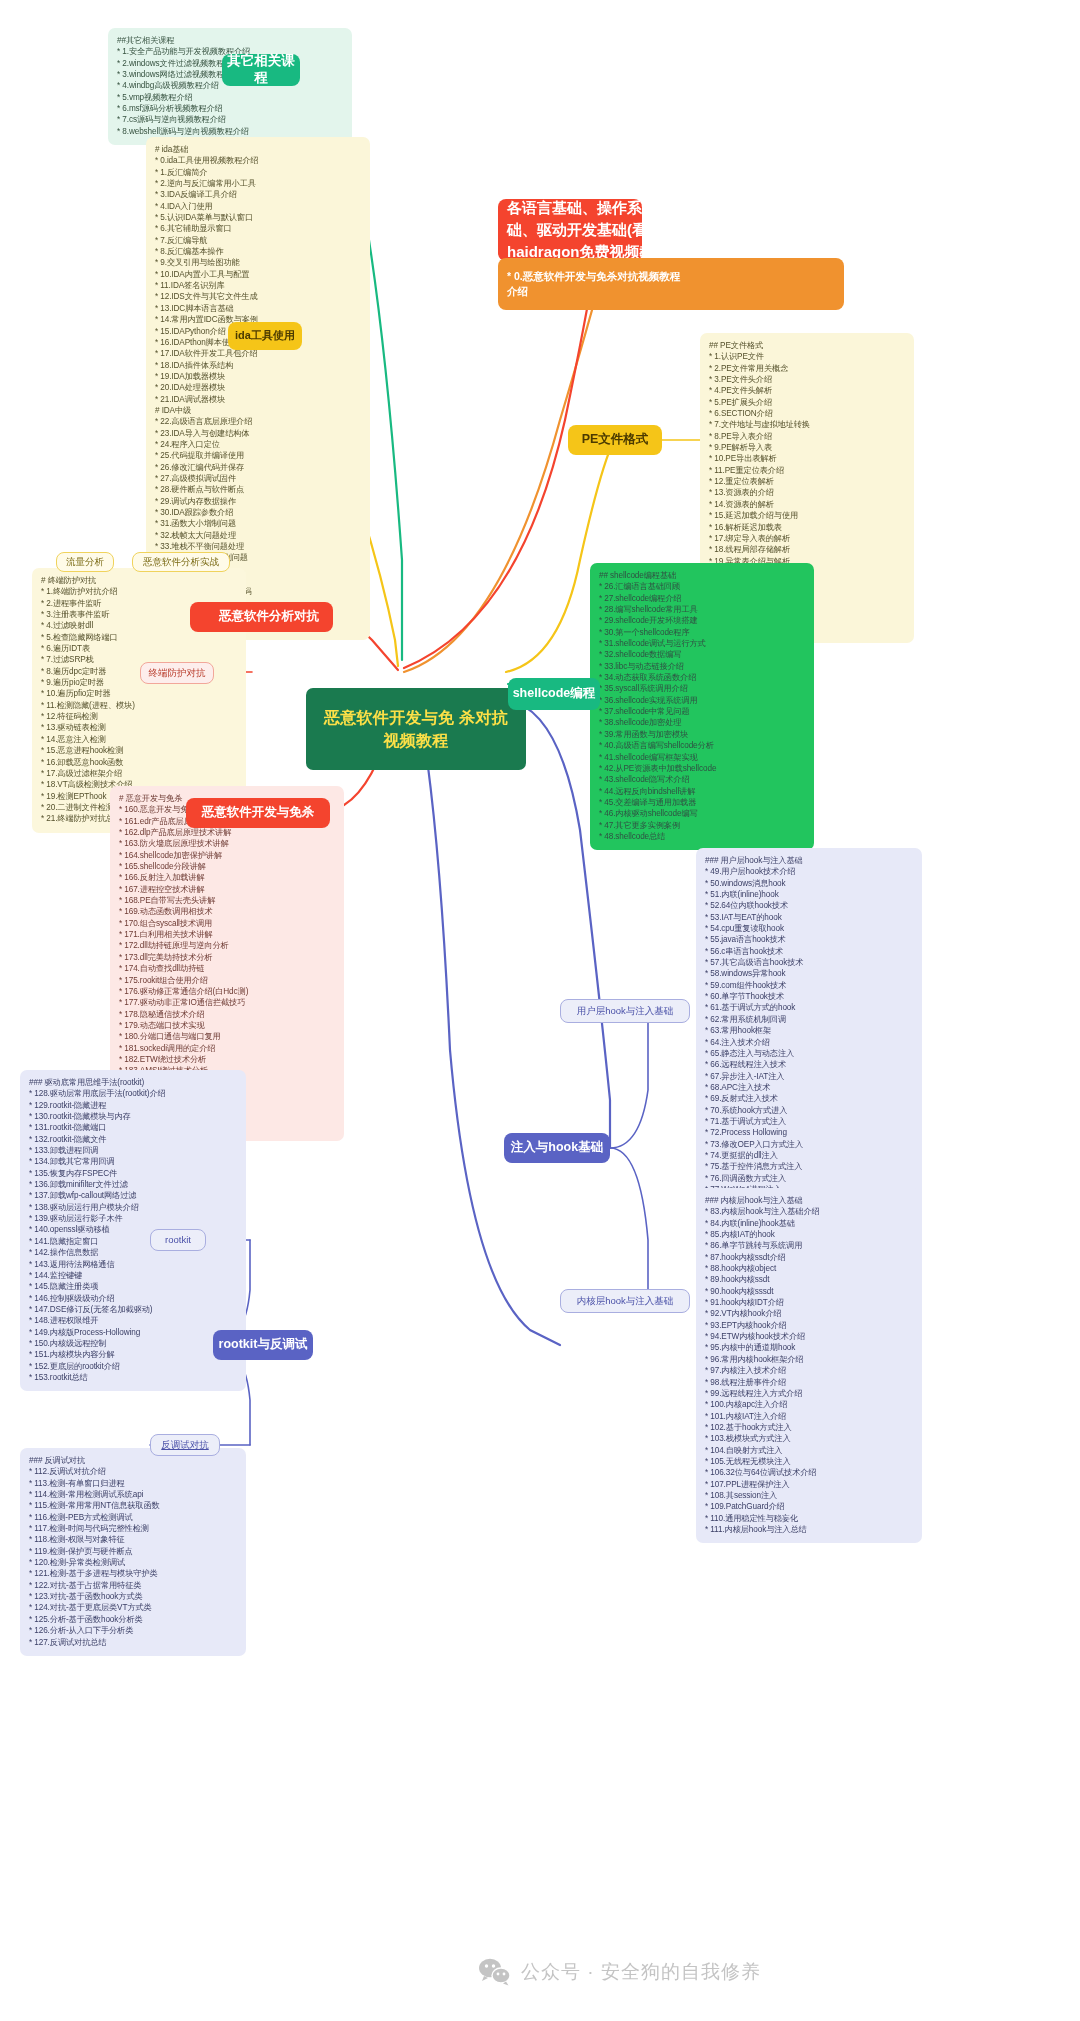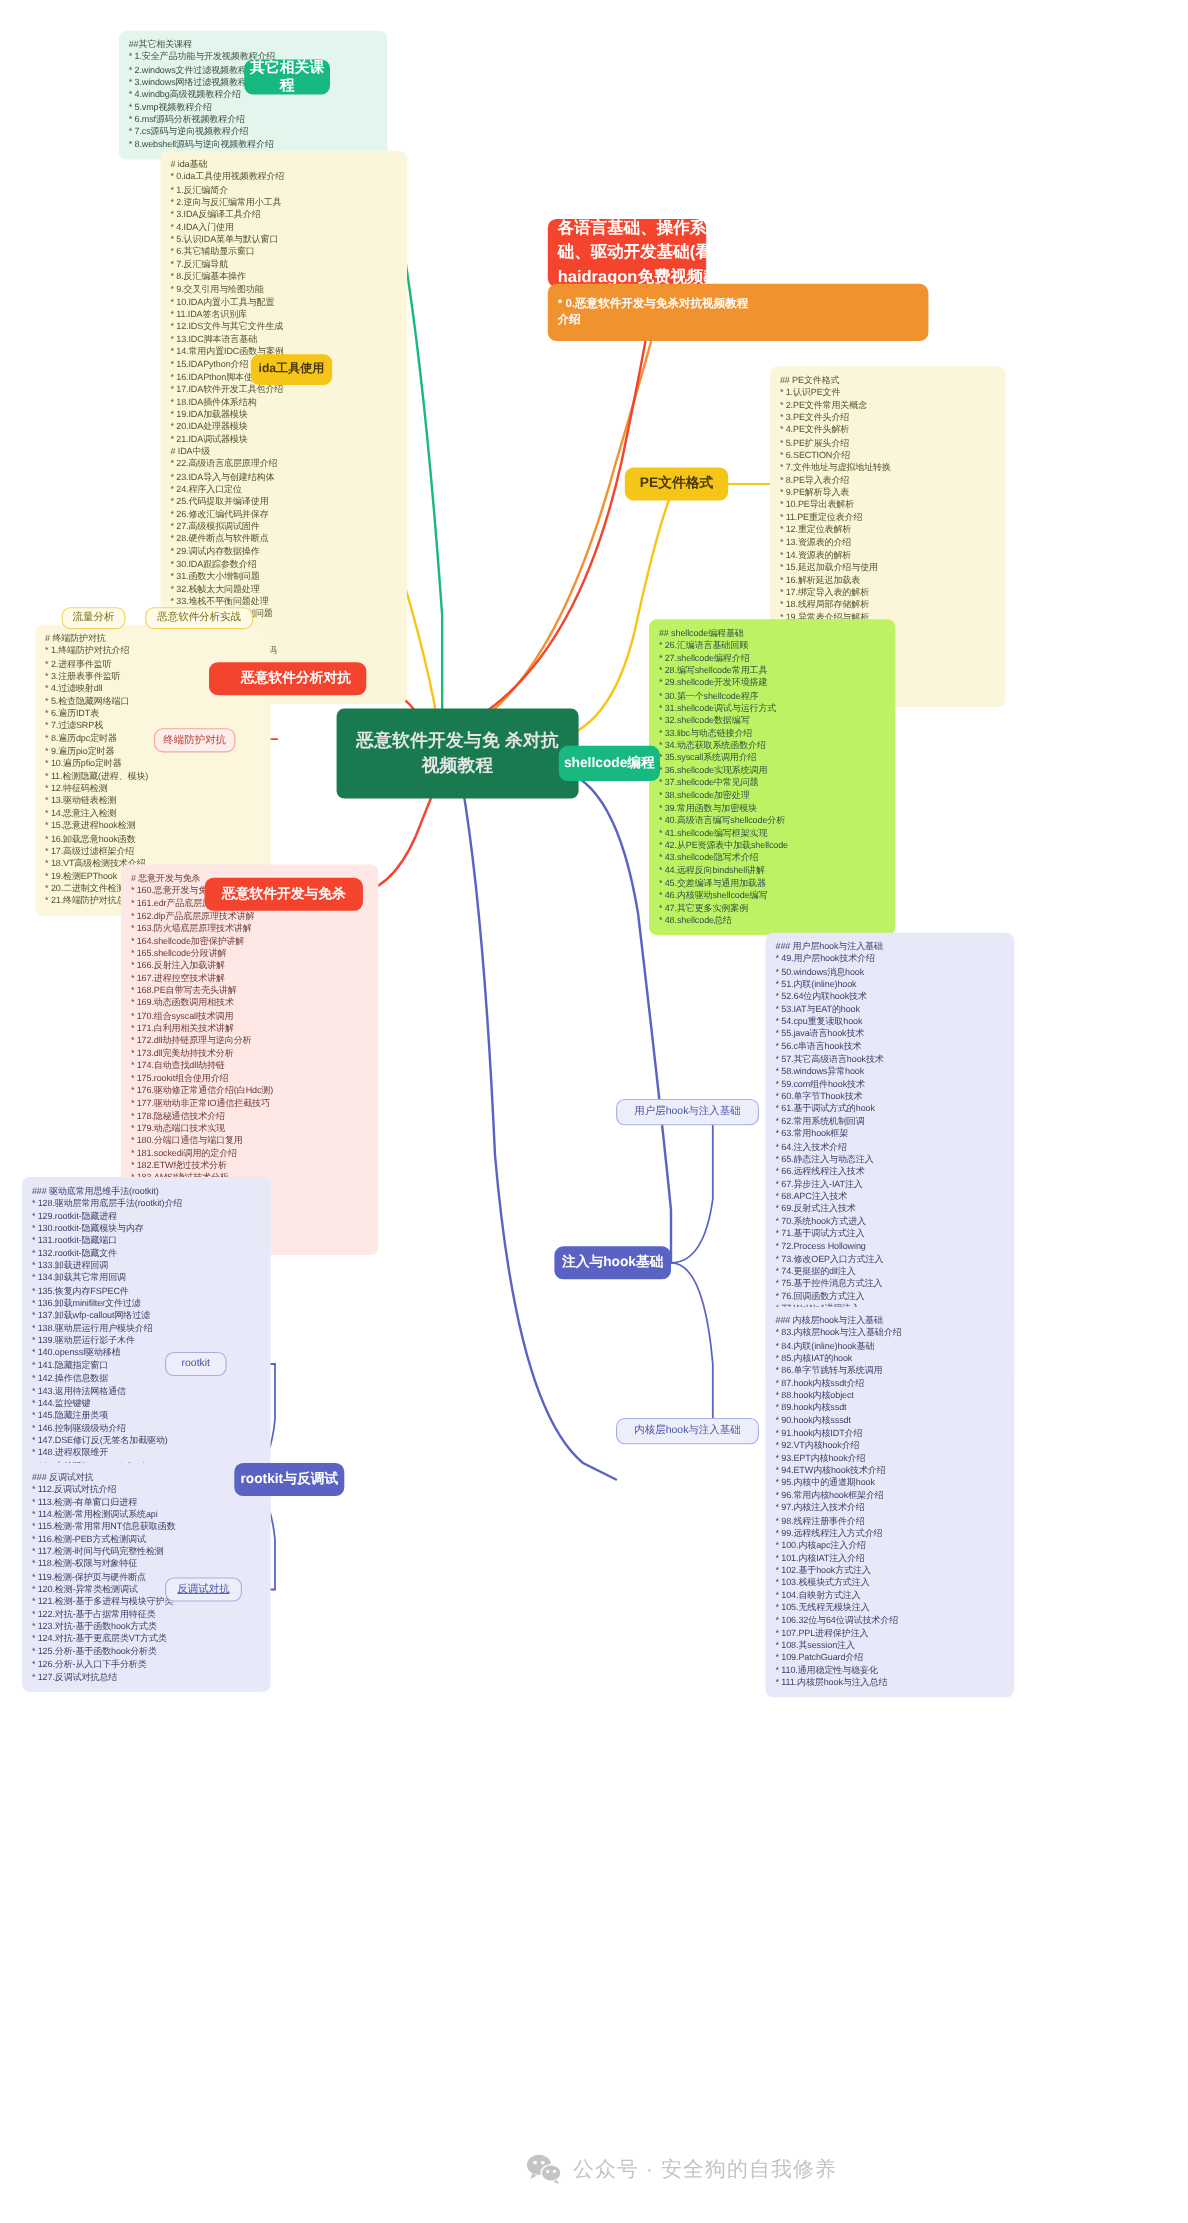--- a/index.html
+++ b/index.html
@@ -9,21 +9,21 @@
   svg.links{position:absolute;left:0;top:0;width:1080px;height:2021px;pointer-events:none;}
 
   
   .note{position:absolute;border-radius:7px;padding:7px 9px 8px 9px;
         font-size:8.2px;line-height:11.35px;color:#4a4a33;white-space:pre;
         letter-spacing:-0.1px;}
   .note.green{background:#e3f5ec;color:#35513f;}
   .note.yellow{background:#fbf6d9;color:#55512c;}
   .note.yellow2{background:#fcf7dc;color:#55512c;}
   .note.red{background:#fde8e5;color:#6d3a33;}
-  .note.mint{background:#bef264;color:#2f5243;}
+  .note.mint{background:#22c55e;color:#2f5243;}
   .note.blue{background:#e7e9f8;color:#3b3f66;}
   .note.blue2{background:#e7e9f8;color:#3b3f66;}
 
   
   .pill{position:absolute;border-radius:8px;font-weight:bold;
         display:flex;align-items:center;justify-content:center;
         text-align:center;line-height:1.25;}
   .pill.solid-green{background:#18b981;color:#ffffff;font-size:13.5px;}
   .pill.solid-yellow{background:#f5c518;color:#4b3a00;font-size:12.5px;}
   .pill.solid-yellow-s{background:#f5c518;color:#4b3a00;font-size:11px;}
@@ -36,24 +36,24 @@
   .pill.solid-mint{background:#18b981;color:#ffffff;font-size:12.5px;}
   .pill.solid-blue{background:#5a63c4;color:#ffffff;font-size:12.5px;}
   .pill.outline-yellow{background:#fffbe8;color:#7a6a14;border:1.3px solid #f0d35c;
         font-size:9.5px;font-weight:normal;}
   .pill.outline-red{background:#fdeeec;color:#b93d2c;border:1.3px solid #f2a79a;
         font-size:9.5px;font-weight:normal;}
   .pill.outline-blue{background:#eceef9;color:#4a51a8;border:1.3px solid #a9aee0;
         font-size:9.5px;font-weight:normal;}
 
   
-  .root{position:absolute;background:#1a7a4f;color:#e5e5e5;border-radius:7px;
+  .root{position:absolute;background:#1a7a4f;color:#fde047;border-radius:7px;
         font-size:16px;font-weight:bold;line-height:1.45;
         display:flex;align-items:center;justify-content:center;text-align:center;
-        padding:10px 12px;letter-spacing:0.3px;}
+        padding:10px 12px;letter-spacing:0.3px;margin-top:44px;}
 
   
   .xmind-credit{position:absolute;left:0;right:0;text-align:center;
         color:#c9c9c9;font-size:11.5px;}
   .xmind-credit b{color:#b4b4b4;}
   .wechat{position:absolute;display:flex;align-items:center;gap:9px;
         color:#c4c4c4;font-size:19px;letter-spacing:1px;}
   .wechat svg{display:block;}
 </style>
 </head>
@@ -252,21 +252,21 @@
 * 145.隐藏注册类项
 * 146.控制驱级级动介绍
 * 147.DSE修订反(无签名加截驱动)
 * 148.进程权限维开
 * 149.内核版Process-Hollowing
 * 150.内核级远程控制
 * 151.内核模块内容分解
 * 152.更底层的rootkit介绍
 * 153.rootkit总结</div>
 
-  <div class="note blue2" style="left:20px;top:1330px;width:208px;">### 反调试对抗
+  <div class="note blue2" style="left:20px;top:1448px;width:208px;">### 反调试对抗
 * 112.反调试对抗介绍
 * 113.检测-有单窗口归进程
 * 114.检测-常用检测调试系统api
 * 115.检测-常用常用NT信息获取函数
 * 116.检测-PEB方式检测调试
 * 117.检测-时间与代码完整性检测
 * 118.检测-权限与对象特征
 * 119.检测-保护页与硬件断点
 * 120.检测-异常类检测调试
 * 121.检测-基于多进程与模块守护类

